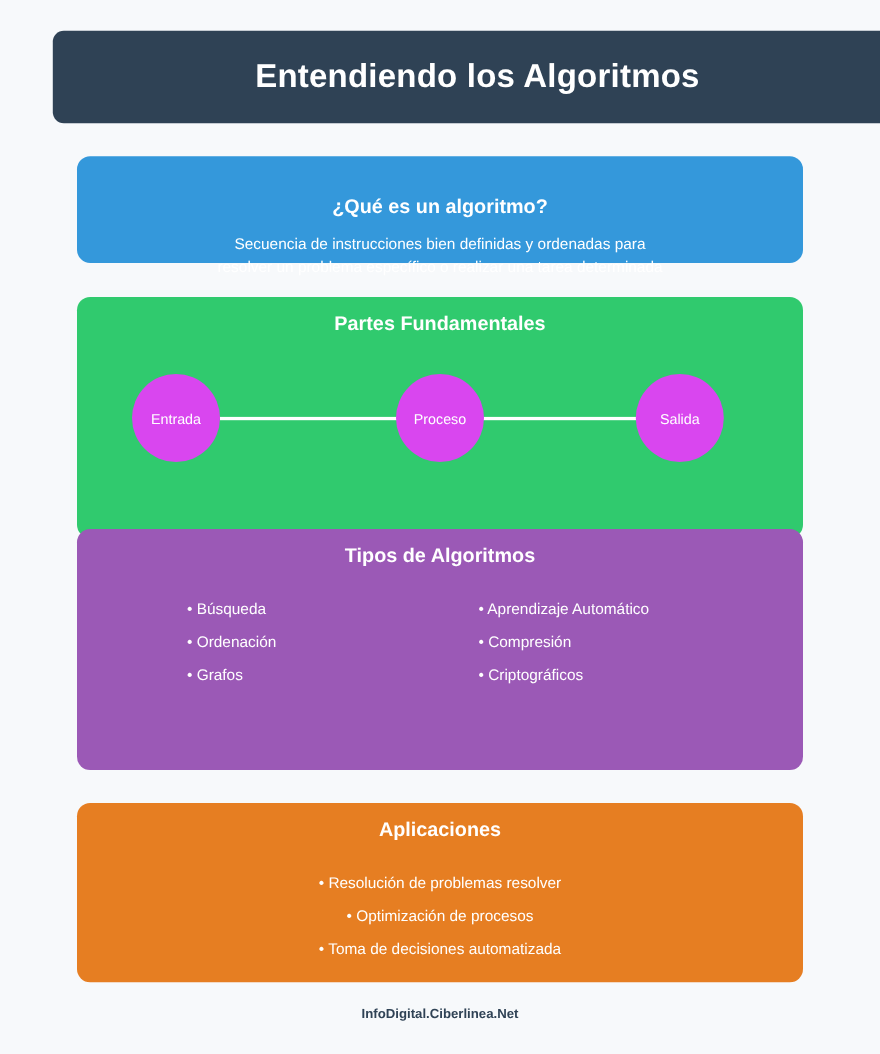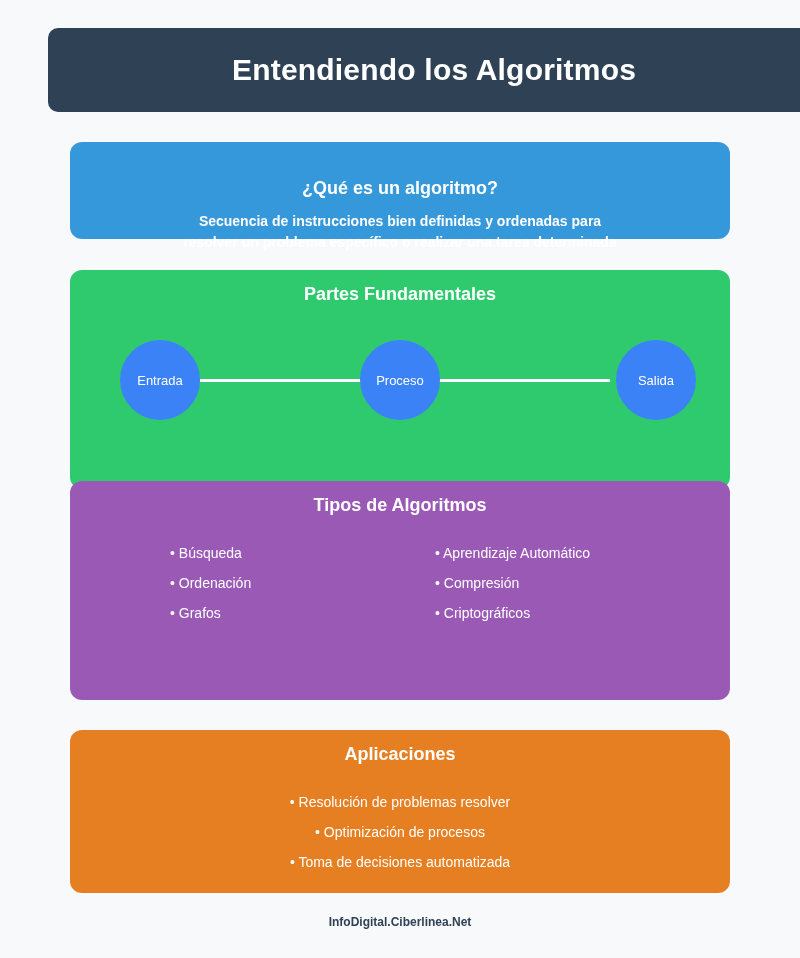--- a/index.html
+++ b/index.html
@@ -66,21 +66,20 @@
     background: #3498db;
     padding-top: 36px;
   }
   .definition-body {
     color: #ffffff;
     font-size: 14px;
     line-height: 21px;
     text-align: center;
     margin-top: 12px;
     padding: 0 40px;
-    font-weight: bold;
   }
   .definition-body .line { display: block; }
 
   
   .panel-parts {
     top: 270px;
     height: 219px;
     background: #30ca6e;
     padding-top: 14px;
     overflow: visible;
@@ -99,34 +98,34 @@
     background: #ffffff;
   }
   .flow-line-1 { left: 130px; width: 180px; }
   .flow-line-2 { left: 360px; width: 180px; }
   .flow-node {
     position: absolute;
     top: 0;
     width: 80px;
     height: 80px;
     border-radius: 50%;
-    background: #3b82f6;
+    background: #d946ef;
     display: flex;
     align-items: center;
     justify-content: center;
   }
   .flow-node span {
     color: #ffffff;
     font-size: 13px;
     text-align: center;
     white-space: nowrap;
   }
   .flow-node-1 { left: 50px; }
   .flow-node-2 { left: 290px; }
-  .flow-node-3 { left: 546px; }
+  .flow-node-3 { left: 508px; }
 
   
   .panel-types {
     top: 481px;
     height: 219px;
     background: #9b59b6;
     padding-top: 14px;
   }
   .types-columns {
     display: flex;

